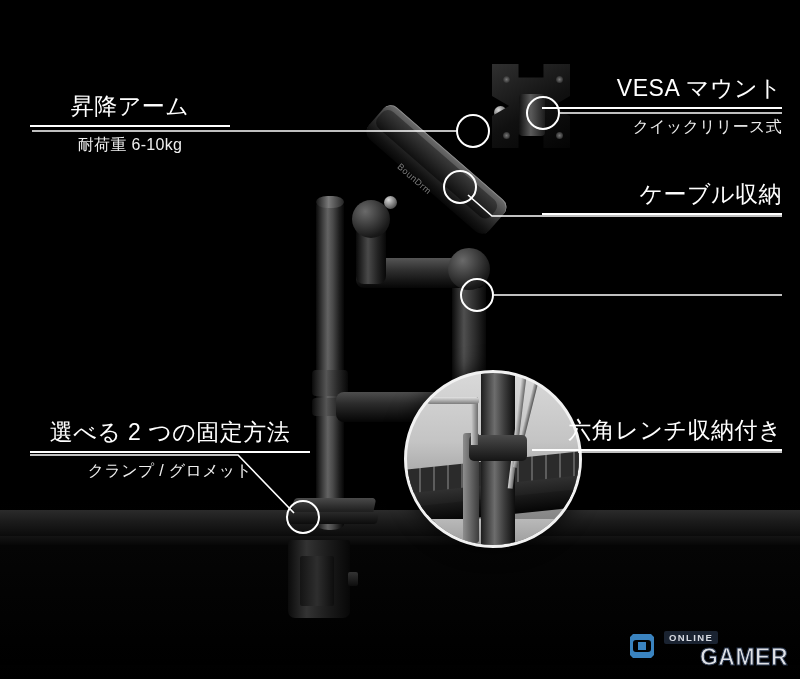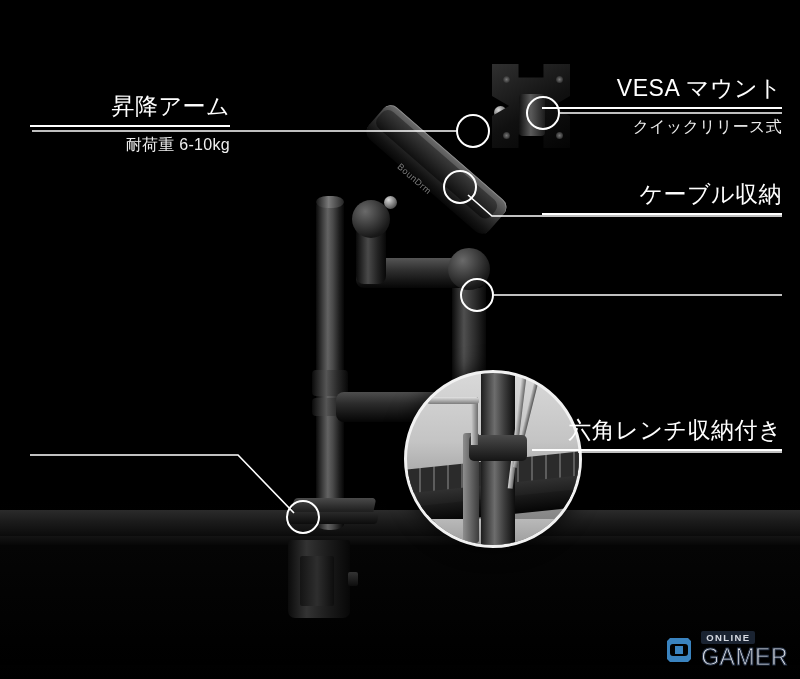--- a/index.html
+++ b/index.html
@@ -226,37 +226,37 @@
     font-weight:400; letter-spacing:.5px;
   }
   .lbl .rule{
     height:1.5px; background:#ffffff; margin:7px 0 6px 0;
   }
   .lbl .sub{
     font-size:16px; line-height:1.5; color:#efefef; white-space:nowrap;
     letter-spacing:.3px;
   }
   .lbl.right{ text-align:right; }
-  .lbl.left{ text-align:right; }
+  .lbl.left{ text-align:center; }
 
   
   .wm{
     position:absolute; right:12px; bottom:10px;
-    display:flex; align-items:center; gap:7px; opacity:.92;
+    display:flex; align-items:flex-start; gap:7px; opacity:.92;
   }
   .wm-badge{ width:30px; height:30px; position:relative; }
   .wm-txt{ display:flex; flex-direction:column; line-height:1; }
   .wm-online{
     font-size:9.5px; font-weight:bold; letter-spacing:1.4px;
     color:#e9edf5; background:#1d2636; padding:2px 5px; border-radius:2px;
     align-self:flex-start;
   }
   .wm-gamer{
-    font-size:23px; font-weight:normal; letter-spacing:.5px;
-    color:#f2f5fa; margin-top:2px;
+    font-size:23px; font-weight:bold; letter-spacing:.5px;
+    color:#f2f5fa; margin-top:2px;margin-left:36px;
     -webkit-text-stroke:1px #2a3850;
   }
 </style>
 </head>
 <body>
 
 <div id="stage">
 
   <div id="photo">
     <div class="grad-floor"></div>
@@ -349,20 +349,25 @@
     <div class="title">ケーブル収納</div>
     <div class="rule"></div>
   </div>
 
 
   <div class="lbl right" style="right:18px;top:418px;width:250px">
     <div class="title">六角レンチ収納付き</div>
     <div class="rule"></div>
   </div>
 
+  <div class="lbl left" style="left:30px;top:420px;width:280px">
+    <div class="title">選べる 2 つの固定方法</div>
+    <div class="rule"></div>
+    <div class="sub">クランプ / グロメット</div>
+  </div>
 
   <div class="wm">
     <div class="wm-badge">
       <svg width="30" height="30" viewBox="0 0 30 30">
         <path d="M6 3 H24 L27 6 V24 L24 27 H6 L3 24 V6 Z
                  M9 9 Q6 9 6 12 V18 Q6 21 9 21 H21 Q24 21 24 18 V12 Q24 9 21 9 Z" fill="#3f8fd0" fill-rule="evenodd"></path>
         <rect x="11" y="11" width="8" height="8" fill="#3f8fd0"></rect>
       </svg>
     </div>
     <div class="wm-txt">

